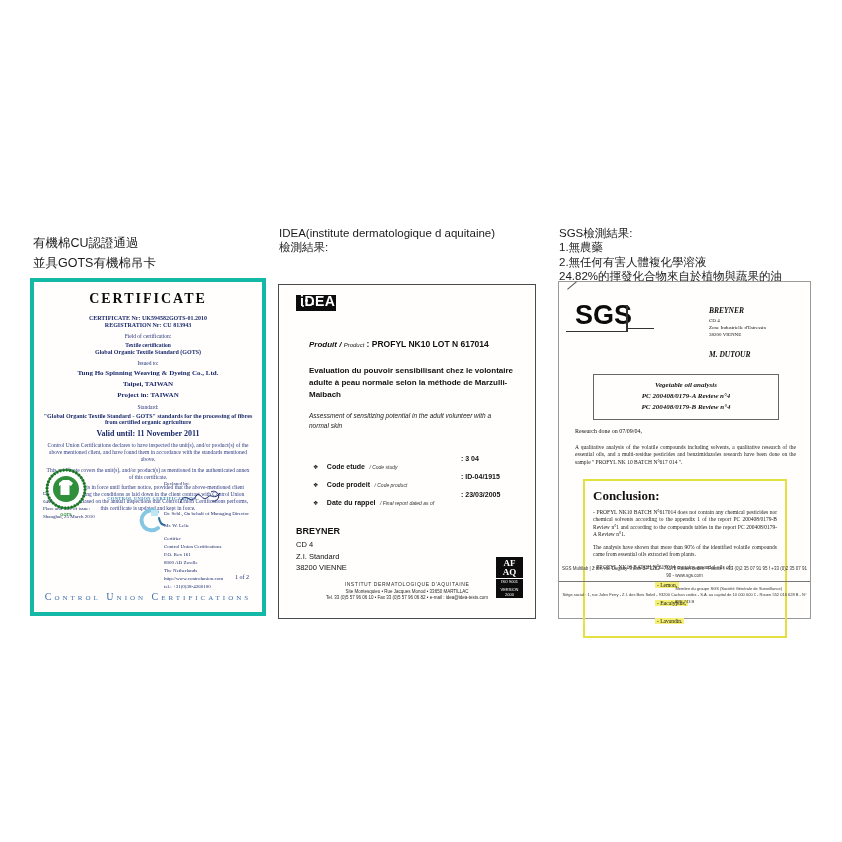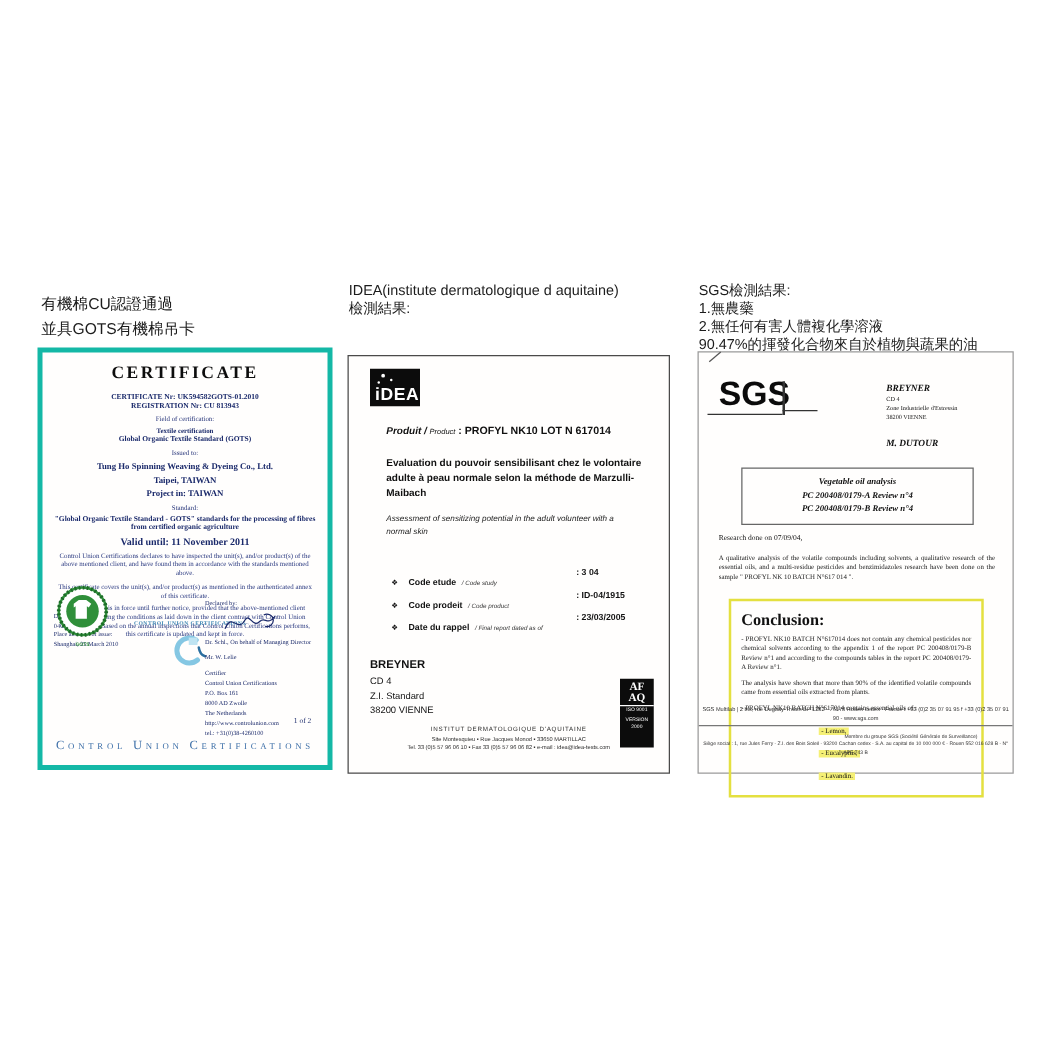--- a/index.html
+++ b/index.html
@@ -39,21 +39,21 @@
   .cert-rightcol { position:absolute; right:8px; top:-10px; width:90px; text-align:left; font-size:5px; color:#1b2a6b; line-height:1.6; }
   .cert-sig { margin:1px 0 0 14px; }
   .cert-certifier { margin-top:5px; }
   .gots-logo { position:absolute; left:11px; top:186px; width:42px; text-align:center; }
   .gots-word { font-size:4px; color:#2f8f3a; font-weight:bold; margin-top:-2px; }
   .cu-logo { margin-top:7px; display:inline-block; }
   .cert-page { position:absolute; right:13px; bottom:32px; font-size:6px; color:#1b2a6b; font-family:"Liberation Serif", serif; }
   .cert-bottomline { position:absolute; left:0; bottom:10px; width:100%; text-align:center; font-size:10px; letter-spacing:3px; color:#3d6fa8; font-variant:small-caps; font-family:"Liberation Serif", serif; }
 
   
-  .idea-logo { position:absolute; left:17px; top:10px; width:40px; height:30px; background:#0c0c0c; color:#fff; }
+  .idea-logo { position:absolute; left:17px; top:10px; width:40px; height:16px; background:#0c0c0c; color:#fff; }
   .idea-logo-text { position:absolute; left:4px; bottom:2px; font-size:14px; font-weight:bold; letter-spacing:0.5px; }
   .idea-dot { position:absolute; background:#fff; border-radius:50%; }
   .d1 { width:3px; height:3px; left:9px; top:4px; }
   .d2 { width:2px; height:2px; left:16px; top:8px; }
   .d3 { width:2px; height:2px; left:6px; top:10px; }
   .idea-product { position:absolute; left:30px; top:54px; font-size:8px; }
   .idea-prod-fr { font-weight:bold;font-style:italic; }
   .idea-prod-en { font-style:italic; font-size:6px; }
   .idea-prod-val { font-weight:bold; font-size:8.5px; }
   .idea-title { position:absolute; left:30px; top:80px; width:205px; font-size:8px; font-weight:bold; line-height:1.5; }
@@ -65,21 +65,21 @@
   .idea-f-en { font-size:5px; font-style:italic; color:#333; }
   .idea-f-val { position:absolute; left:148px; top:0; font-size:7px; font-weight:bold; }
   .idea-addr { position:absolute; left:17px; top:240px; line-height:1.55; }
   .idea-addr-name { font-size:9px; font-weight:bold; }
   .idea-addr-line { font-size:7.5px; }
   .idea-footer { position:absolute; left:0; bottom:16px; width:100%; text-align:center; color:#2a2a2a; line-height:1.5; }
   .idea-f1 { font-size:5px; letter-spacing:0.6px; }
   .idea-f2 { font-size:4.5px; }
   .idea-f3 { font-size:4.5px; }
   .afaq { position:absolute; right:12px; bottom:20px; width:27px; text-align:center; }
-  .afaq-box { width:27px; background:#0c0c0c; color:#fff; padding:2px 0 15px; }
+  .afaq-box { width:27px; background:#0c0c0c; color:#fff; padding:2px 0 1px; }
   .afaq-letters { font-family:"Liberation Serif", serif; font-weight:bold; font-size:9px; line-height:0.95; }
   .afaq-band { border-top:1px solid #fff; margin-top:2px; font-size:4px; line-height:1.3; }
 
   
   .pen-mark { position:absolute; left:7px; top:3px; width:12px; height:1px; background:#555; transform:rotate(-40deg); }
   .sgs-logotype { position:absolute; left:16px; top:18px; font-size:27px; font-weight:bold; color:#0b0b0b; letter-spacing:0; font-family:"Liberation Sans", sans-serif; }
   .sgs-uline { position:absolute; left:7px; top:49px; width:60px; height:1px; background:#333; }
   .sgs-vline { position:absolute; left:67px; top:23px; width:1.5px; height:27px; background:#333; }
   .sgs-rline { position:absolute; left:67px; top:46px; width:28px; height:1px; background:#333; }
   .sgs-addr { position:absolute; left:150px; top:24px; line-height:1.45; font-family:"Liberation Serif", serif; }
@@ -111,21 +111,21 @@
 
   <div class="caption cap-mid">
     <div>IDEA(institute dermatologique d aquitaine)</div>
     <div>檢測結果:</div>
   </div>
 
   <div class="caption cap-right">
     <div>SGS檢測結果:</div>
     <div>1.無農藥</div>
     <div>2.無任何有害人體複化學溶液</div>
-    <div>90.47%的揮發化合物來自於植物與蔬果的油</div>
+    <div>24.82%的揮發化合物來自於植物與蔬果的油</div>
   </div>
 
   <div class="doc doc-cert">
     <div class="cert-body">
       <div class="cert-title">CERTIFICATE</div>
       <div class="cert-no">CERTIFICATE Nr: UK594582GOTS-01.2010</div>
       <div class="cert-reg">REGISTRATION Nr: CU 813943</div>
       <div class="cert-lbl">Field of certification:</div>
       <div class="cert-scope1">Textile certification</div>
       <div class="cert-scope2">Global Organic Textile Standard (GOTS)</div>

